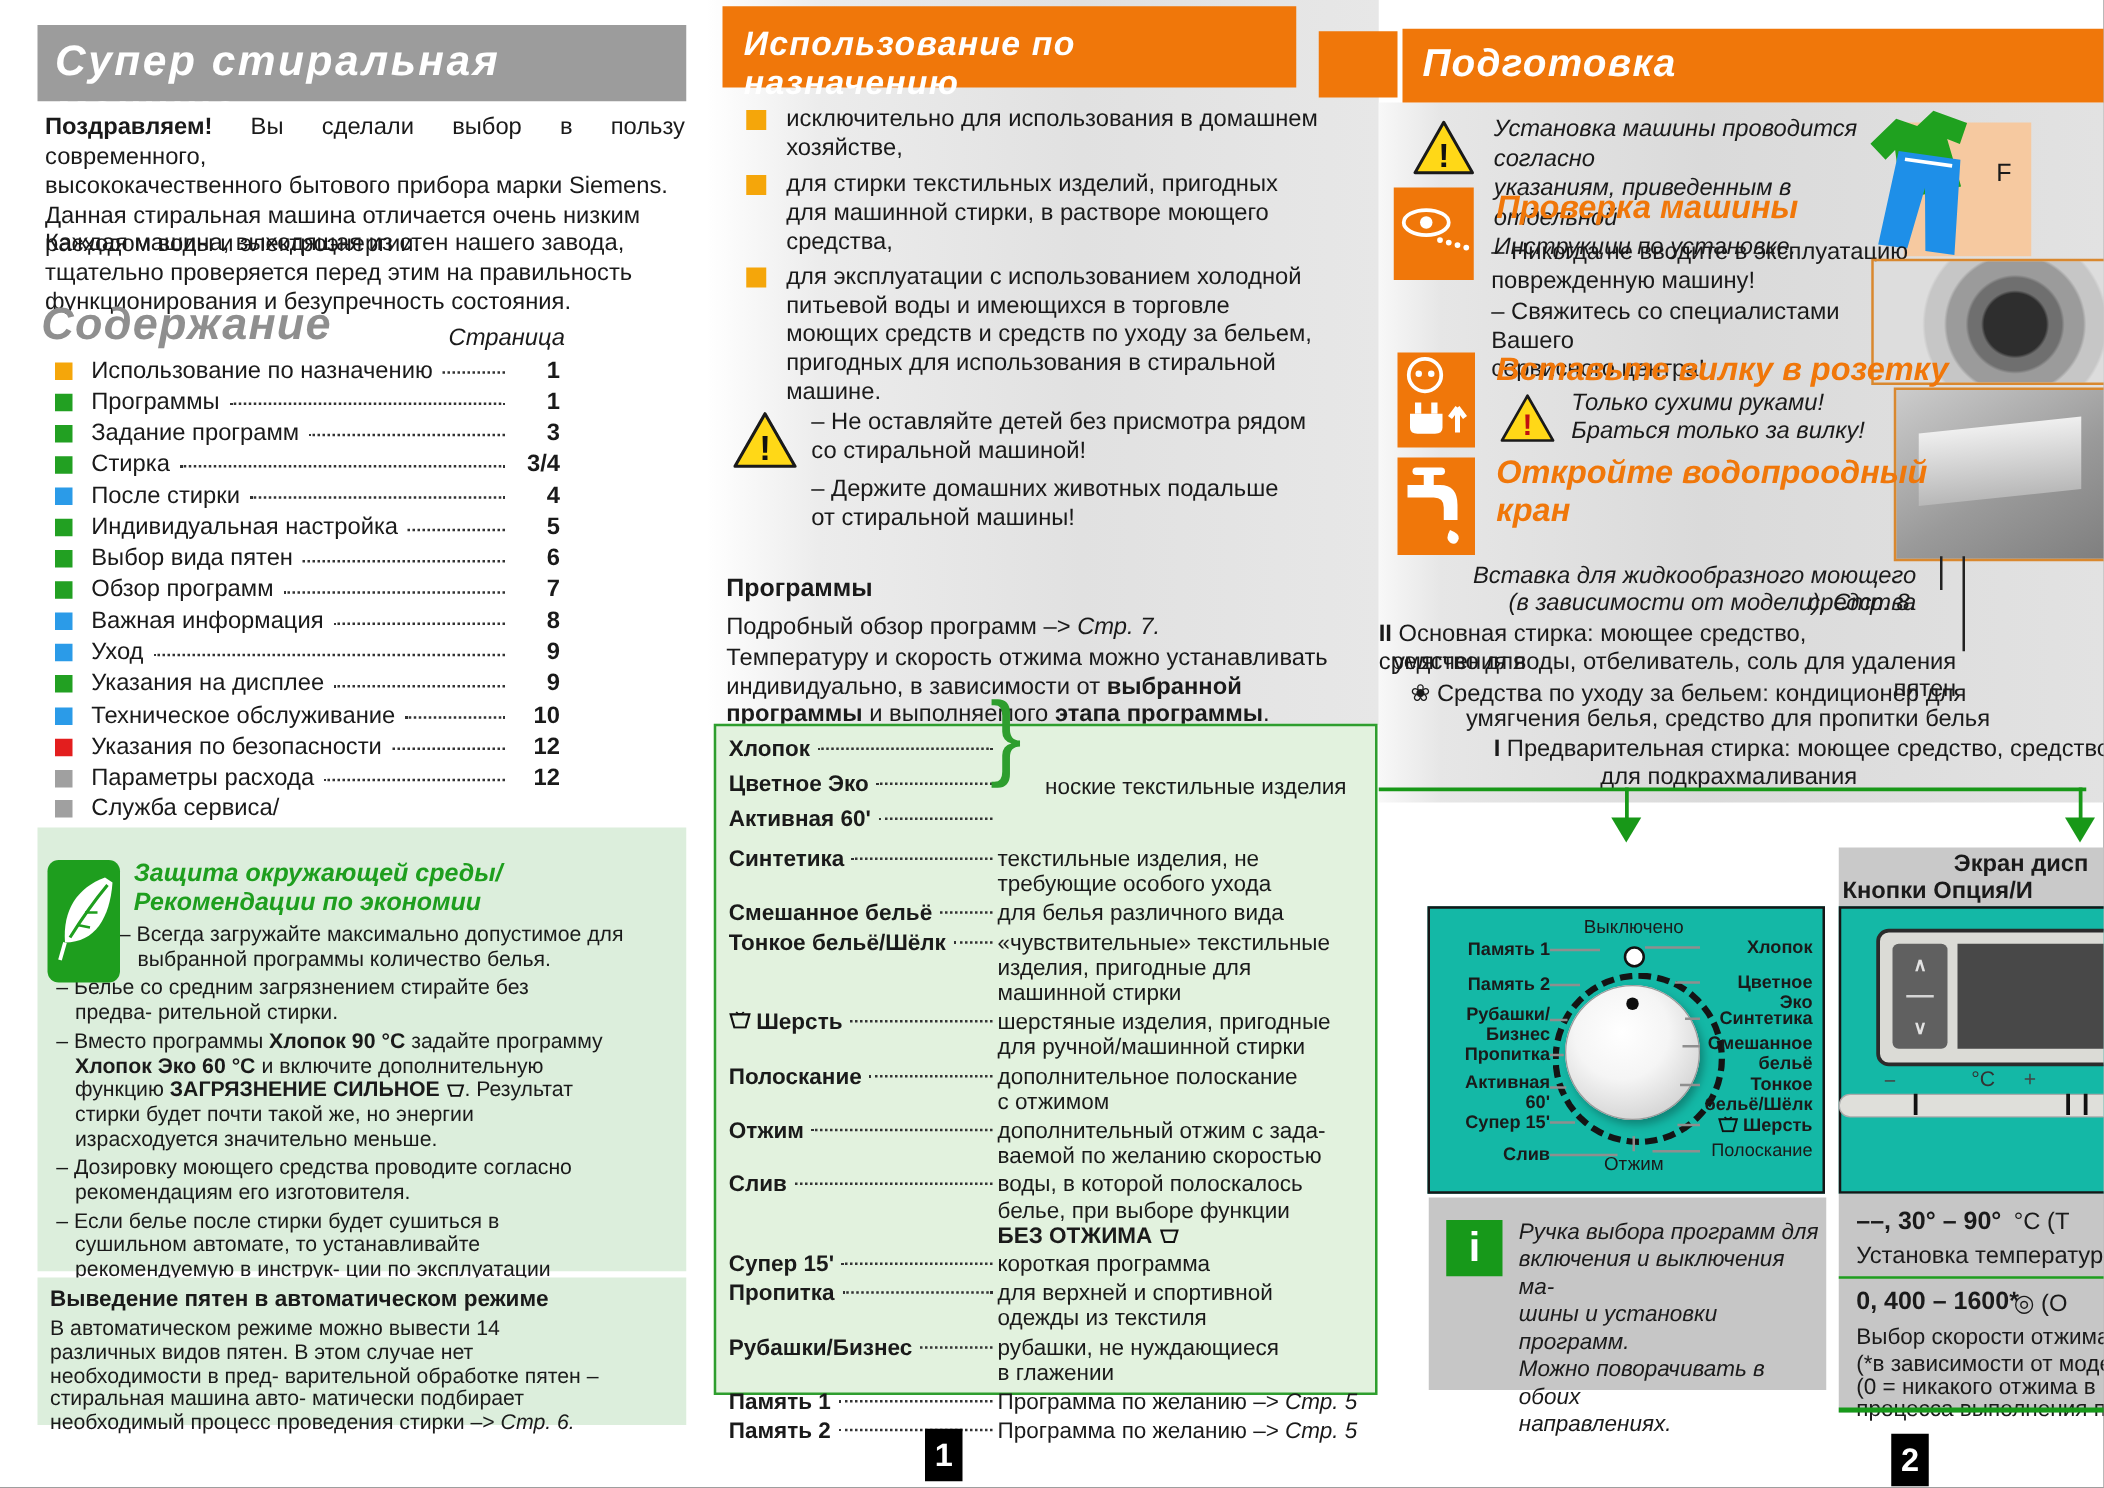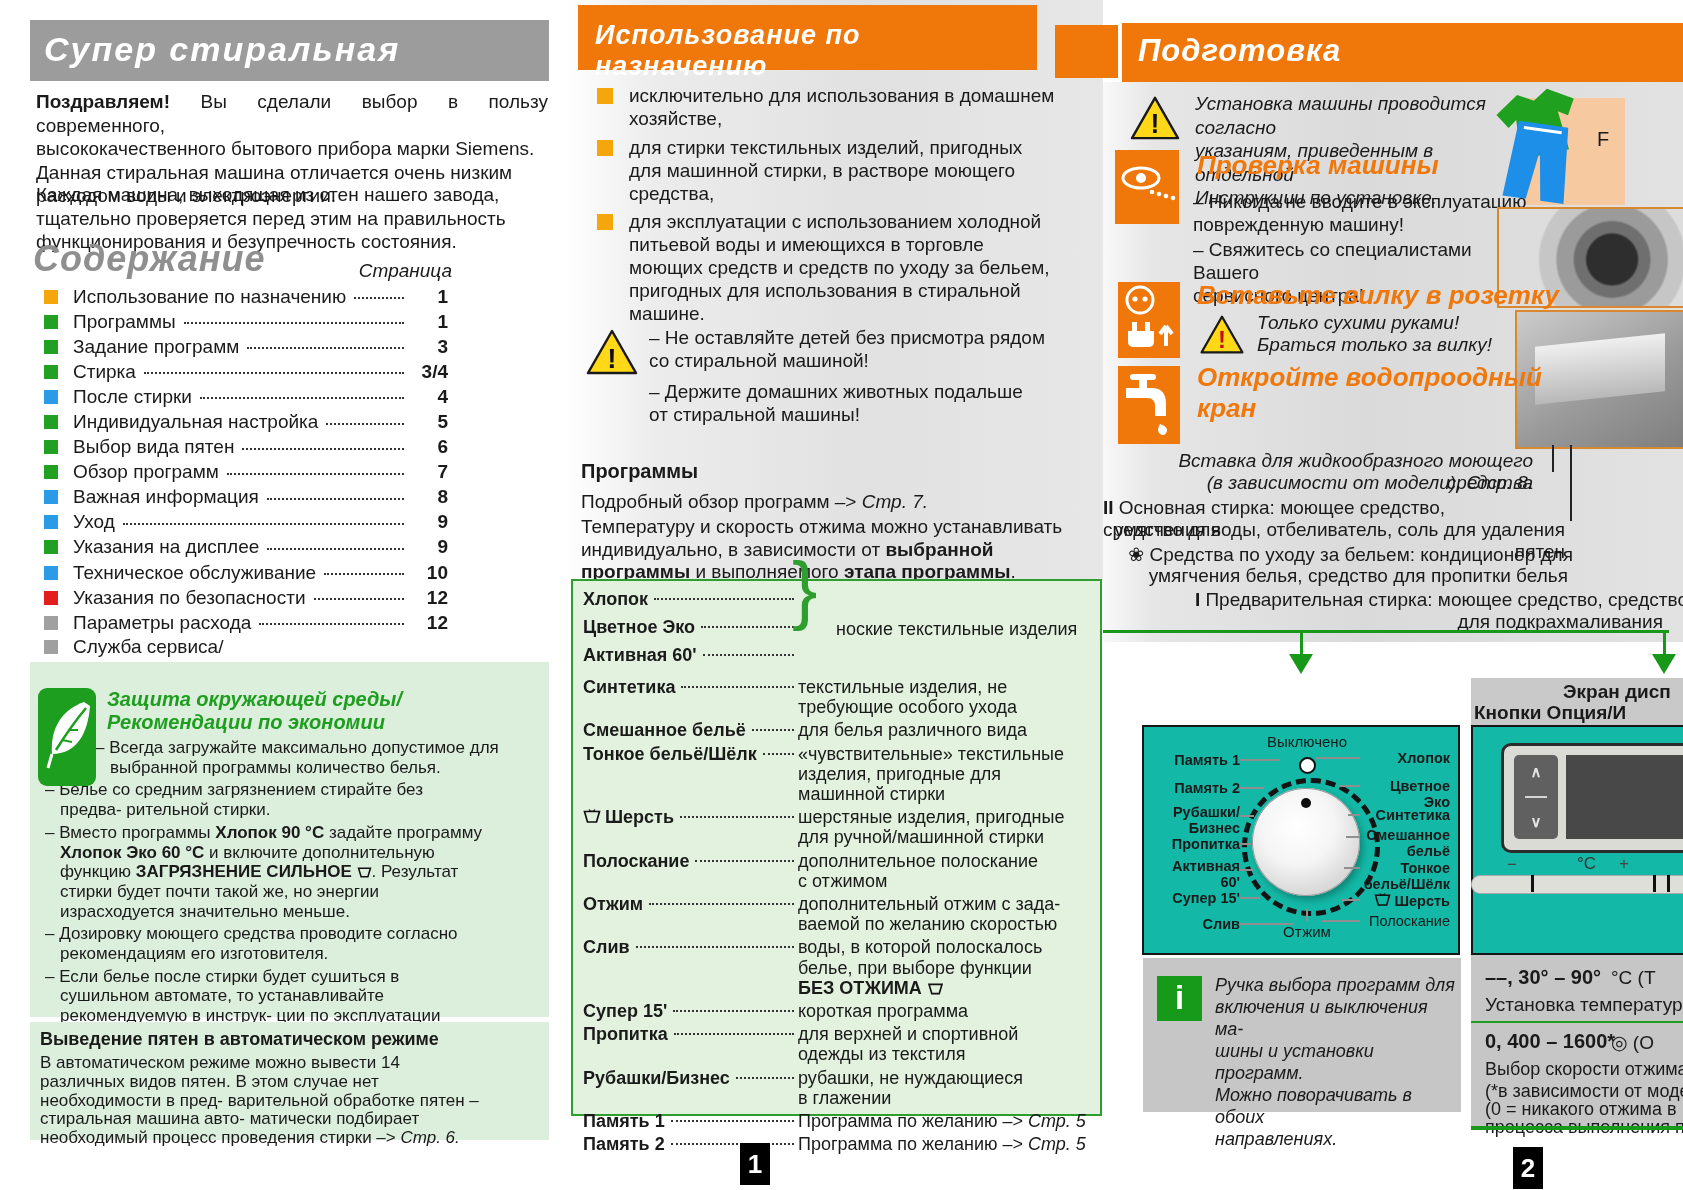--- a/index.html
+++ b/index.html
@@ -423,23 +423,23 @@
 кран</div>
 
     <div class="abs" style="left:449px;top:445px;width:2px;height:27px;background:#222;"></div>
     <div class="abs" style="left:467px;top:445px;width:2px;height:76px;background:#222;"></div>
 
     <div class="abs it" style="left:60px;top:450px;width:370px;text-align:right;font-size:19px;">Вставка для жидкообразного моющего средства</div>
     <div class="abs it" style="left:60px;top:472px;width:370px;text-align:right;font-size:19px;">(в зависимости от модели), Стр. 8.</div>
     <div class="abs" style="left:0;top:497px;width:420px;text-align:left;font-size:19px;"><b>II</b> Основная стирка: моющее средство, средство для</div>
     <div class="abs" style="left:0;top:519px;width:462px;text-align:right;font-size:19px;">умягчения воды, отбеливатель, соль для удаления пятен</div>
     <div class="abs" style="left:0;top:543px;width:470px;text-align:right;font-size:19px;">❀ Средства по уходу за бельем: кондиционер для</div>
-    <div class="abs" style="left:0;top:565px;width:465px;text-align:right;font-size:19px;">умягчения белья, средство для пропитки белья</div>
+    <div class="abs" style="left:0;top:565px;width:465px;text-align:right;font-size:19px;padding-left:24px;">умягчения белья, средство для пропитки белья</div>
     <div class="abs" style="left:0;top:589px;width:585px;text-align:right;font-size:19px;"><b>I</b> Предварительная стирка: моющее средство, средство</div>
-    <div class="abs" style="left:0;top:611px;width:560px;text-align:right;font-size:19px;">для подкрахмаливания</div>
+    <div class="abs" style="left:0;top:611px;width:560px;text-align:center;font-size:19px;">для подкрахмаливания</div>
 
     <div class="abs green-line" style="left:0;top:630px;width:566px;height:3px;"></div>
     <div class="abs green-line" style="left:197px;top:630px;width:3px;height:26px;"></div>
     <div class="abs arrow-down" style="left:186px;top:654px;"></div>
     <div class="abs green-line" style="left:560px;top:630px;width:3px;height:26px;"></div>
     <div class="abs arrow-down" style="left:549px;top:654px;"></div>
 
     <div class="abs panel-body" style="left:39px;top:725px;width:318px;height:230px;">
       <div class="abs" style="left:70px;top:6px;width:186px;text-align:center;font-size:15px;">Выключено</div>
       <div class="abs" style="left:155px;top:30px;width:13px;height:13px;border:2.5px solid #111;border-radius:50%;background:#fff;"></div>

